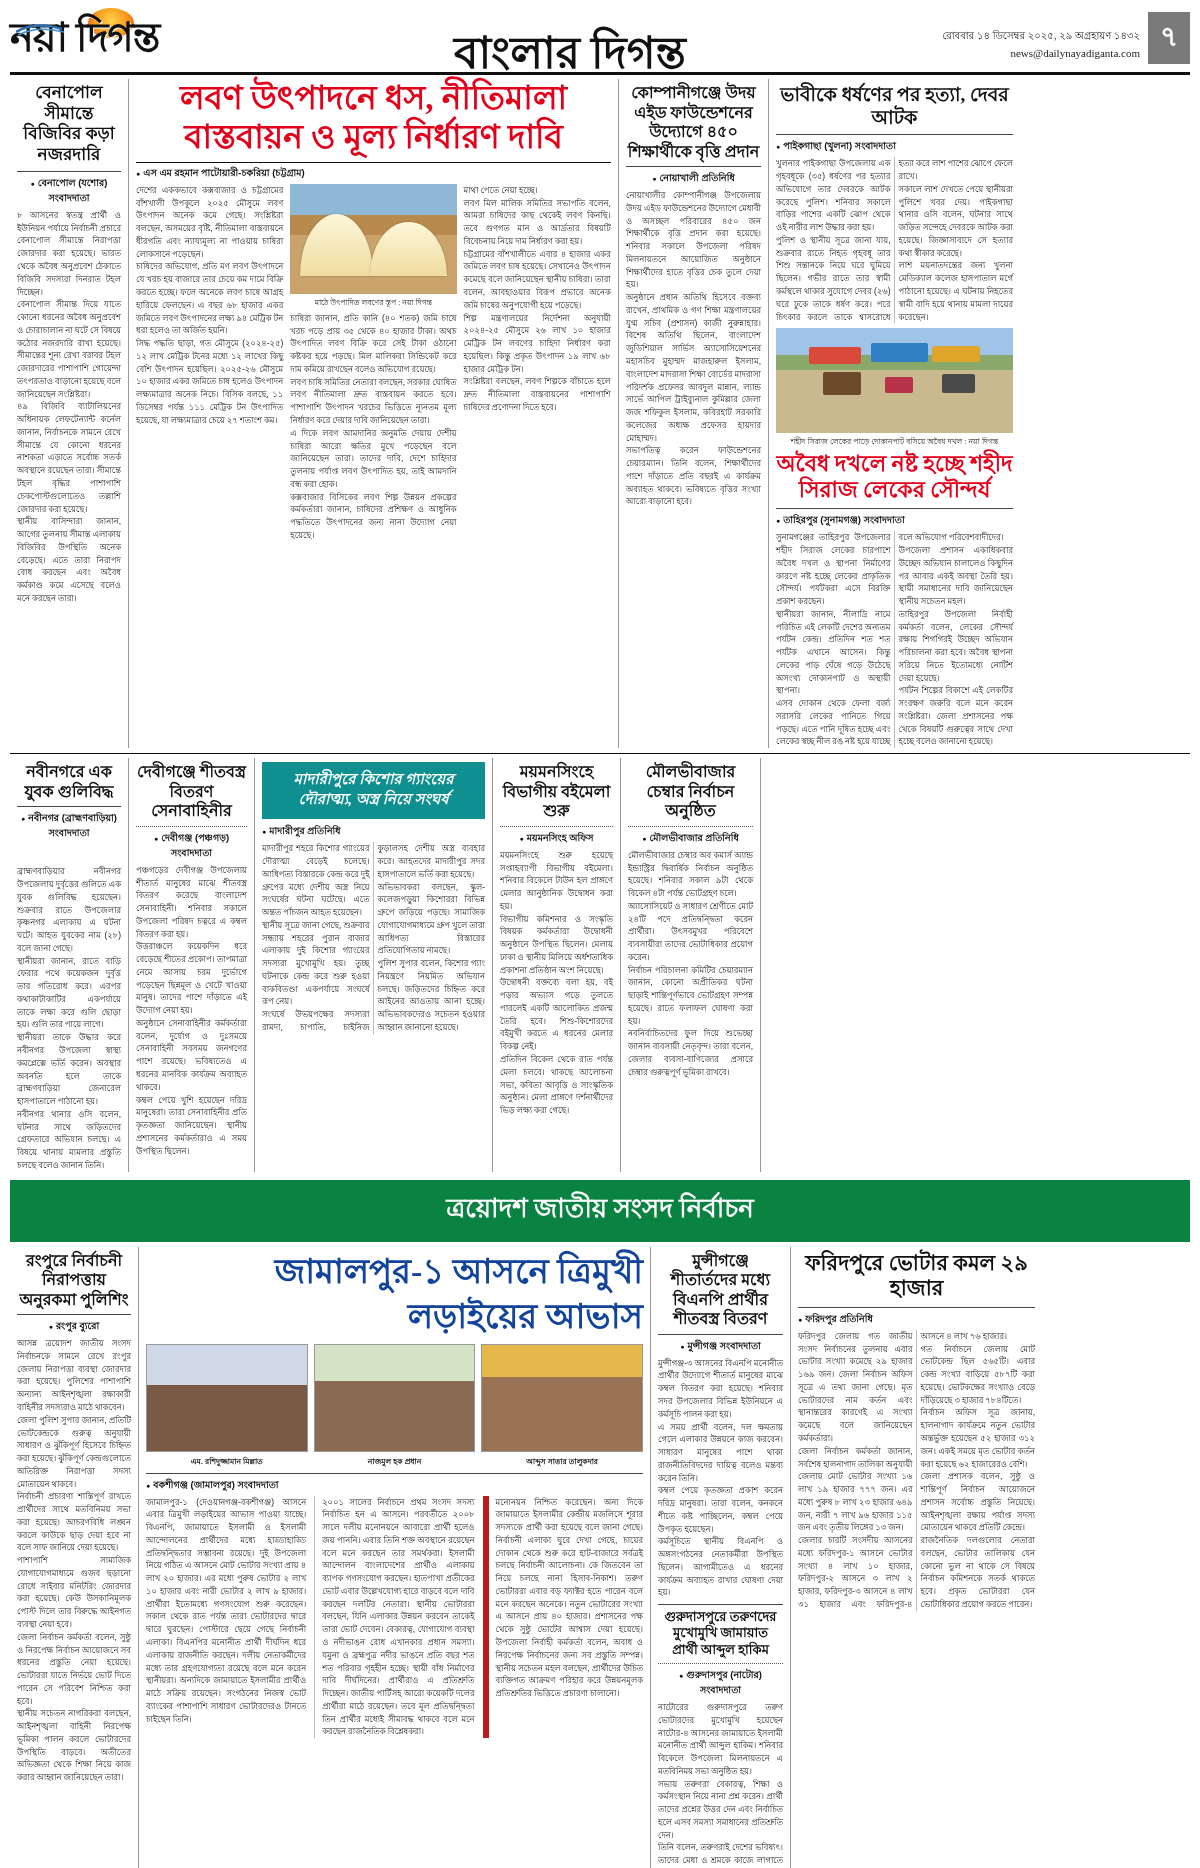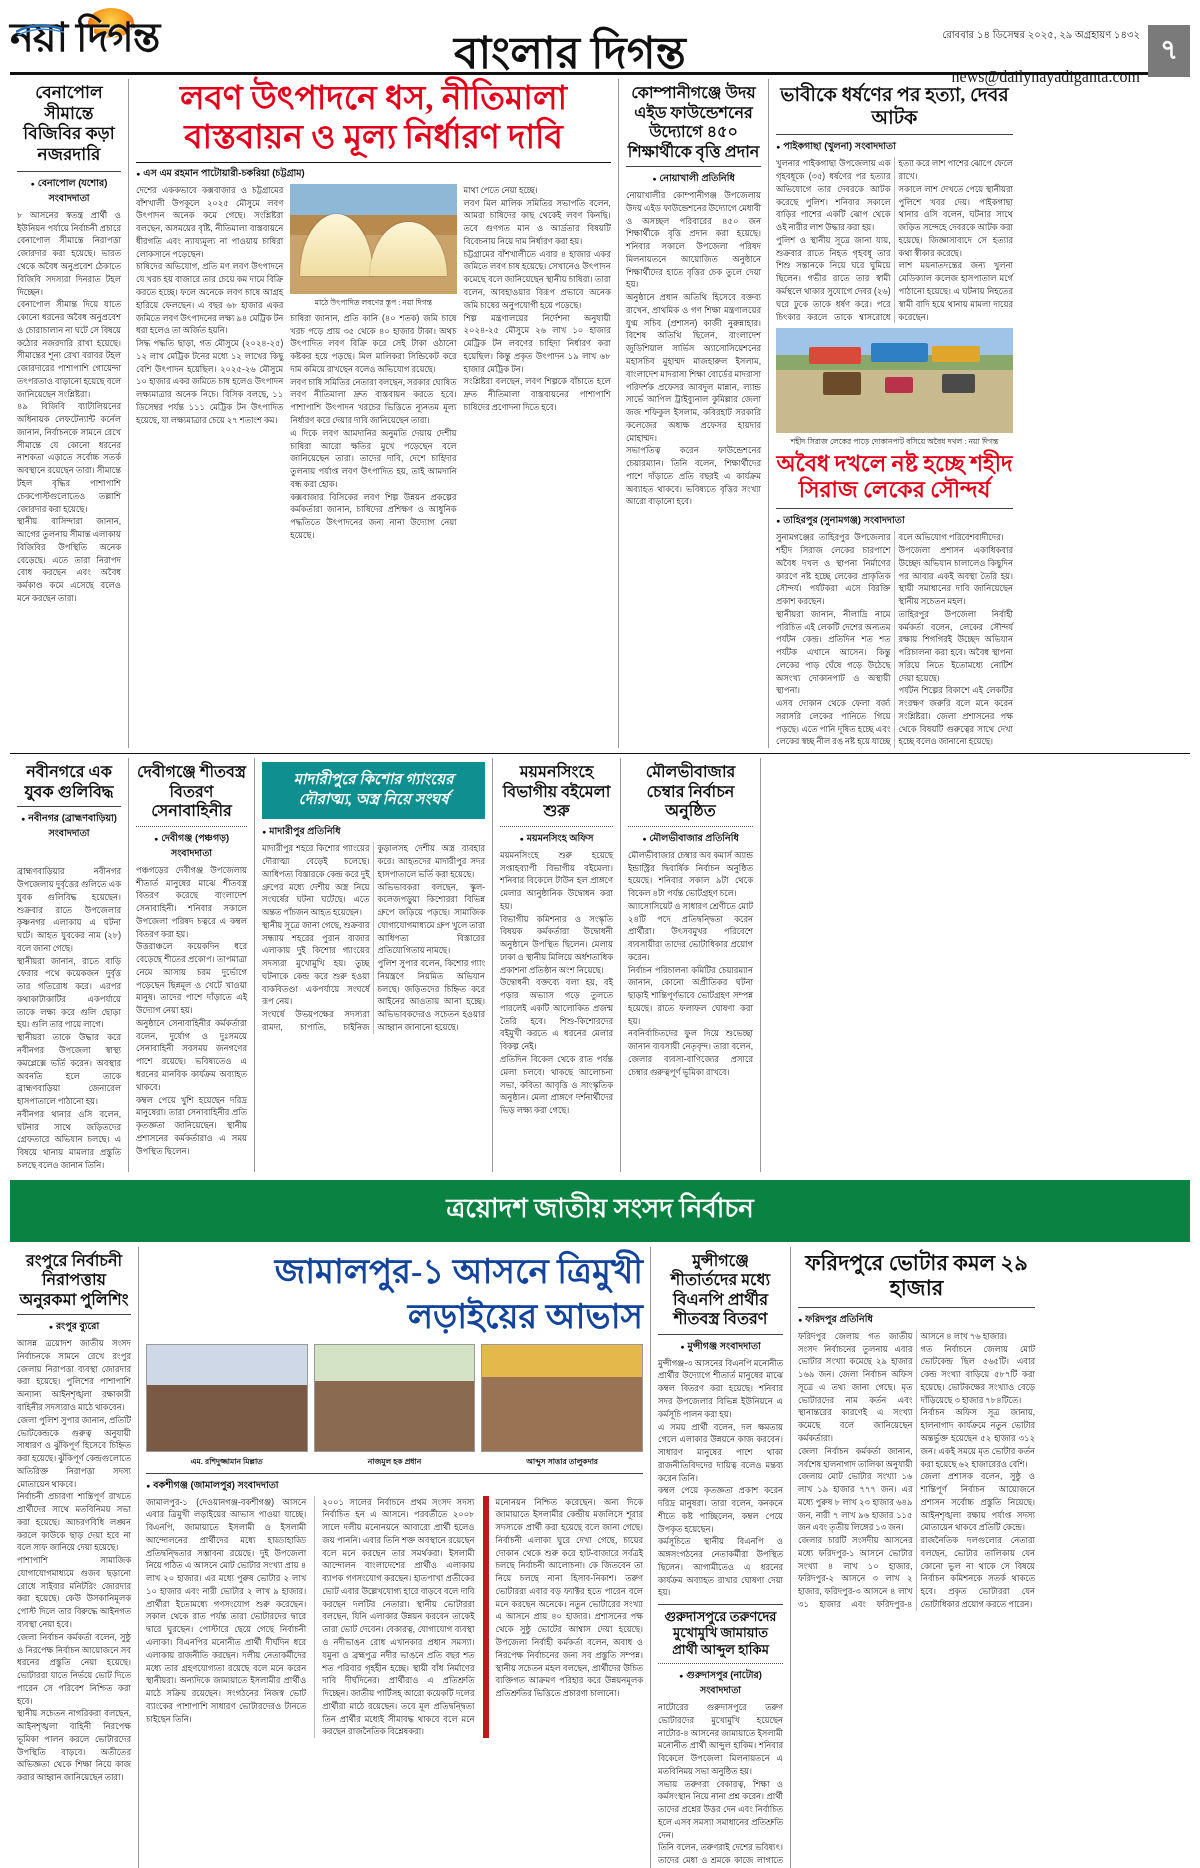--- a/index.html
+++ b/index.html
@@ -23,21 +23,21 @@
     position: relative; font-family: "Liberation Serif", "DejaVu Serif", serif;
     font-weight: bold; font-size: 40px; letter-spacing: -1px; color: #111; z-index: 2;
     text-shadow: 1px 1px 0 #fff;
   }
   .logo-swish { position: absolute; left: 6px; top: 16px; width: 60px; height: 14px; z-index: 3; }
   .center-title {
     flex: 1; text-align: center; font-family: "Liberation Serif", "DejaVu Serif", serif;
     font-weight: bold; font-size: 44px; color: #111; padding-top: 14px;
   }
   .right-meta { text-align: right; font-size: 10px; line-height: 1.7; padding-top: 20px; width: 260px; color: #222; }
-  .right-meta .email { font-family: "Liberation Serif", serif; font-size: 16px; margin-top: 20px; }
+  .right-meta .email { font-family: "Liberation Serif", serif; font-size: 11px; }
   .page-num {
     width: 42px; height: 52px; background: #7a7a7a; color: #fff;
     display: flex; align-items: center; justify-content: center;
     font-family: "Liberation Serif", serif; font-weight: bold; font-size: 28px; margin-left: 8px; margin-top: 6px;
   }
   .rule-thick { border-top: 3px solid #111; margin-top: 2px; }
   .rule-thin { border-top: 1px solid #111; margin-top: 1px; }
 
   
   .cols { display: flex; gap: 0; }

